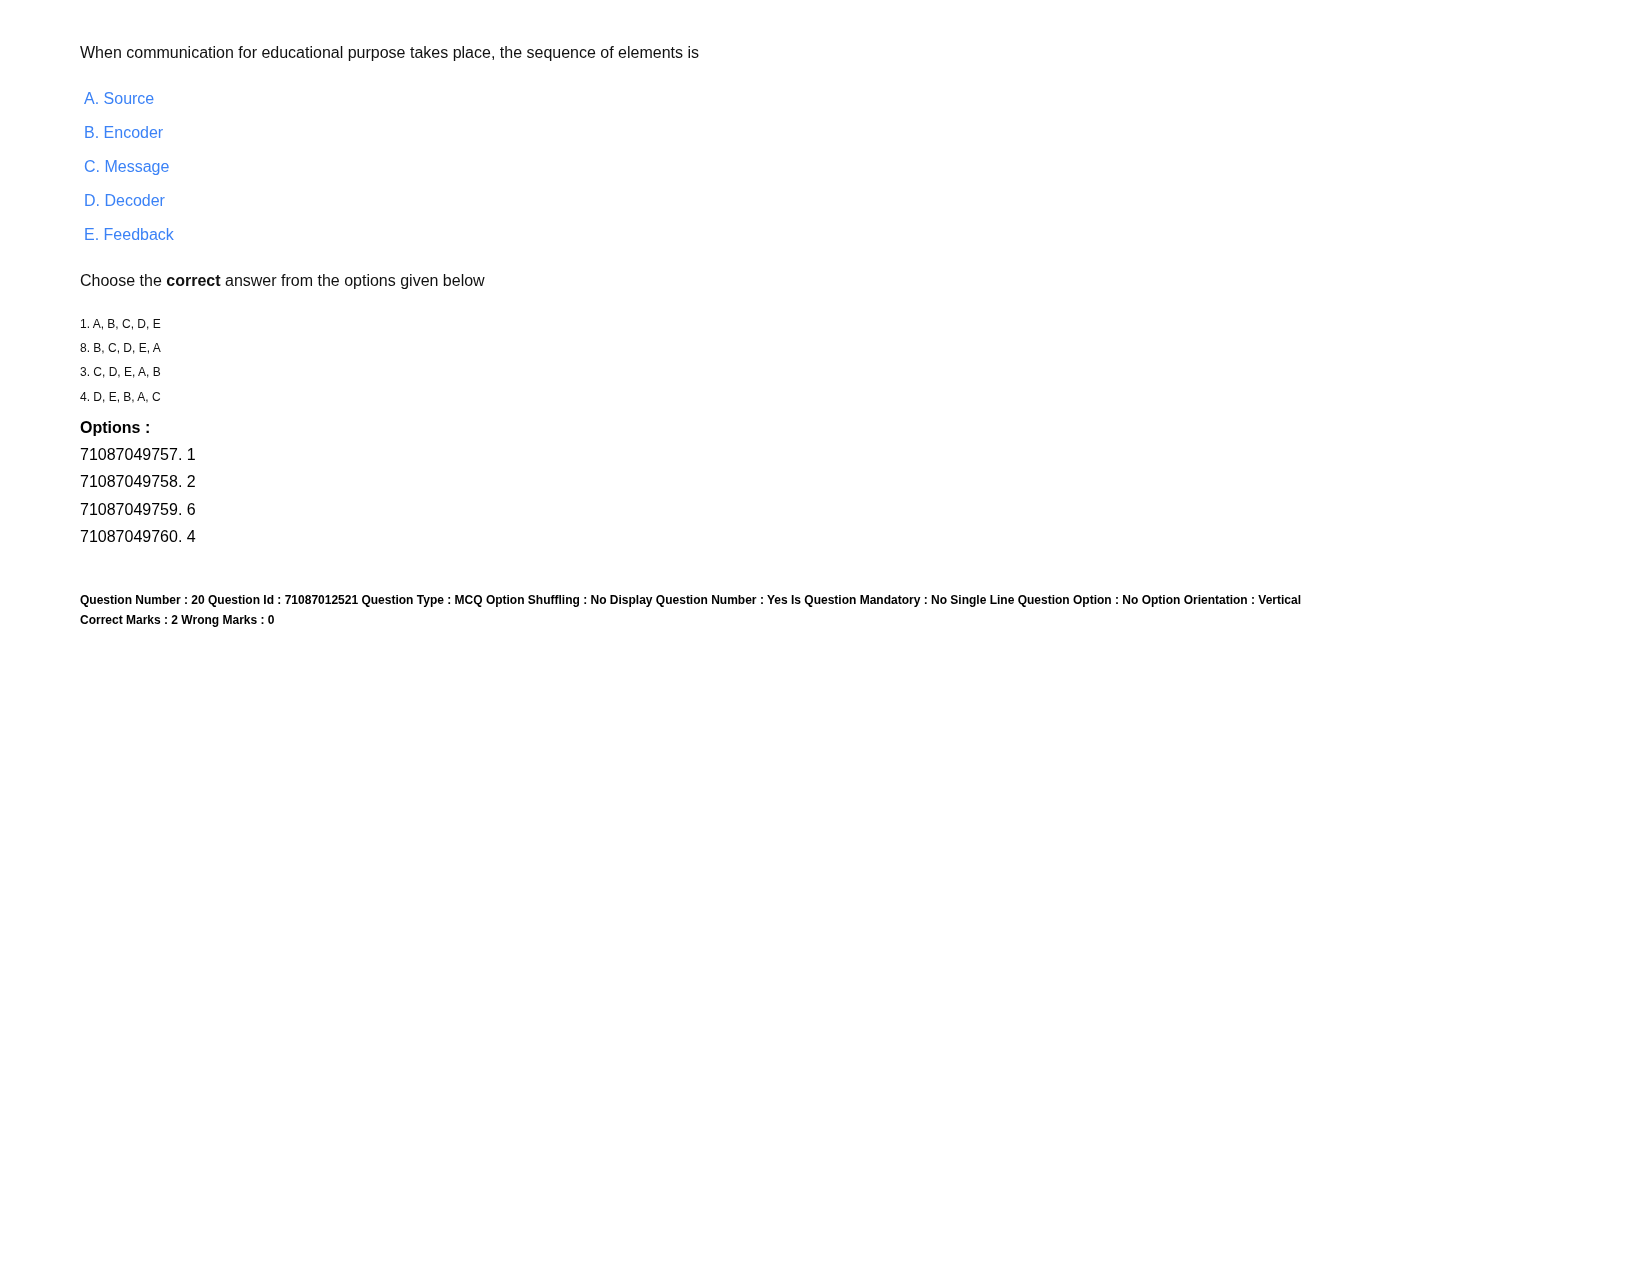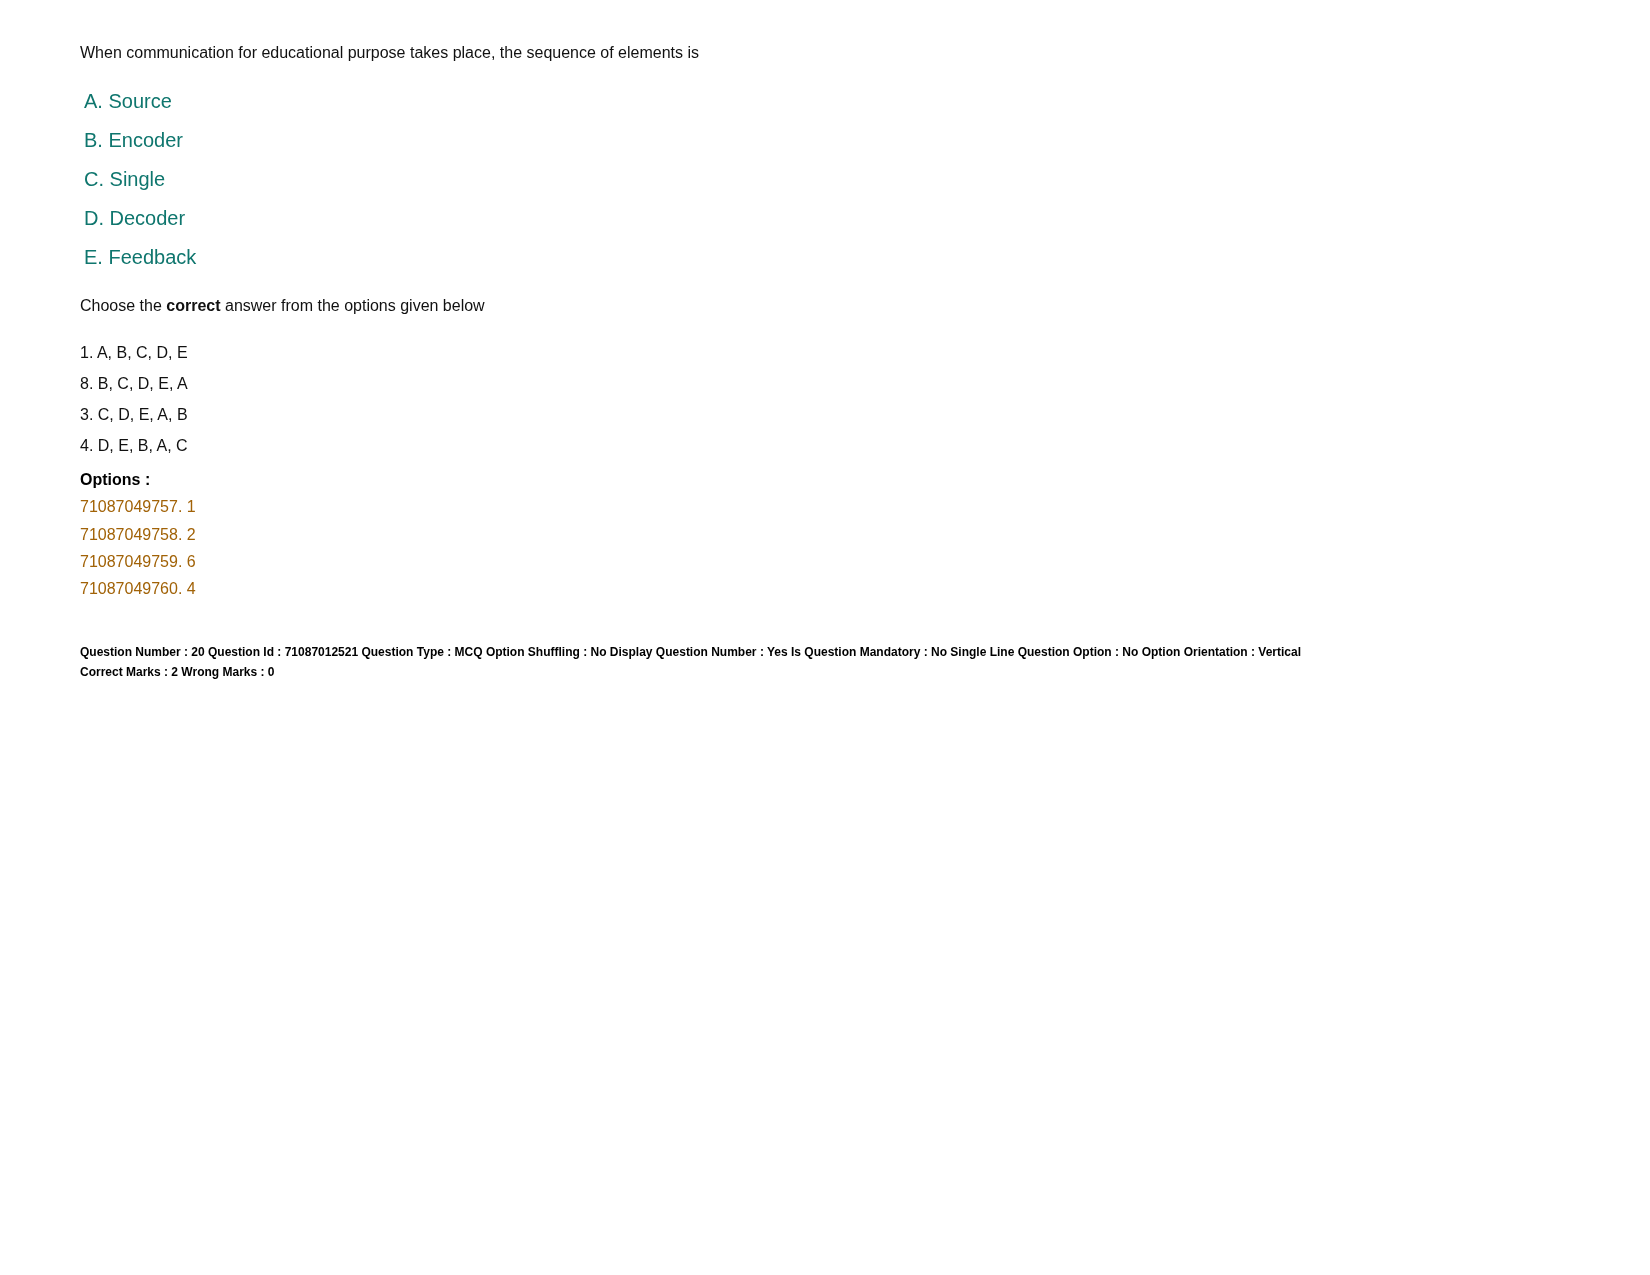--- a/index.html
+++ b/index.html
@@ -20,56 +20,56 @@
 
     .question-text {
       margin-bottom: 24px;
       font-size: 16px;
       line-height: 1.6;
       color: #111111;
     }
 
     .option-item {
       margin-bottom: 16px;
-      font-size: 20px;
-      color: #0f766e;
+      font-size: 16px;
+      color: #3b82f6;
       padding-left: 4px;
     }
 
     .choose-instruction {
       margin-top: 28px;
       margin-bottom: 24px;
       font-size: 16px;
       color: #111111;
     }
 
     .choose-instruction strong {
       font-weight: bold;
     }
 
     .answer-option {
-      font-size: 16px;
+      font-size: 12px;
       color: #111111;
       margin-bottom: 4px;
       line-height: 1.7;
     }
 
     .options-section {
       margin-top: 12px;
     }
 
     .options-label {
       font-weight: bold;
       font-size: 16px;
       margin-bottom: 4px;
     }
 
     .option-id-item {
       font-size: 16px;
-      color: #a16207;
+      color: #000000;
       line-height: 1.7;
     }
 
     .metadata-section {
       margin-top: 40px;
       font-size: 12px;
       font-weight: bold;
       color: #000000;
       line-height: 1.7;
     }
@@ -77,21 +77,21 @@
 </head>
 <body>
 
 <div>
 
   <div class="question-text">When communication for educational purpose takes place, the sequence of elements is</div>
 
   <div>
     <div class="option-item">A. Source</div>
     <div class="option-item">B. Encoder</div>
-    <div class="option-item">C. Single</div>
+    <div class="option-item">C. Message</div>
     <div class="option-item">D. Decoder</div>
     <div class="option-item">E. Feedback</div>
   </div>
 
   <div class="choose-instruction">
     <span>Choose the </span><strong>correct</strong><span> answer from the options given below</span>
   </div>
 
   <div>
     <div class="answer-option">1. A, B, C, D, E</div>

